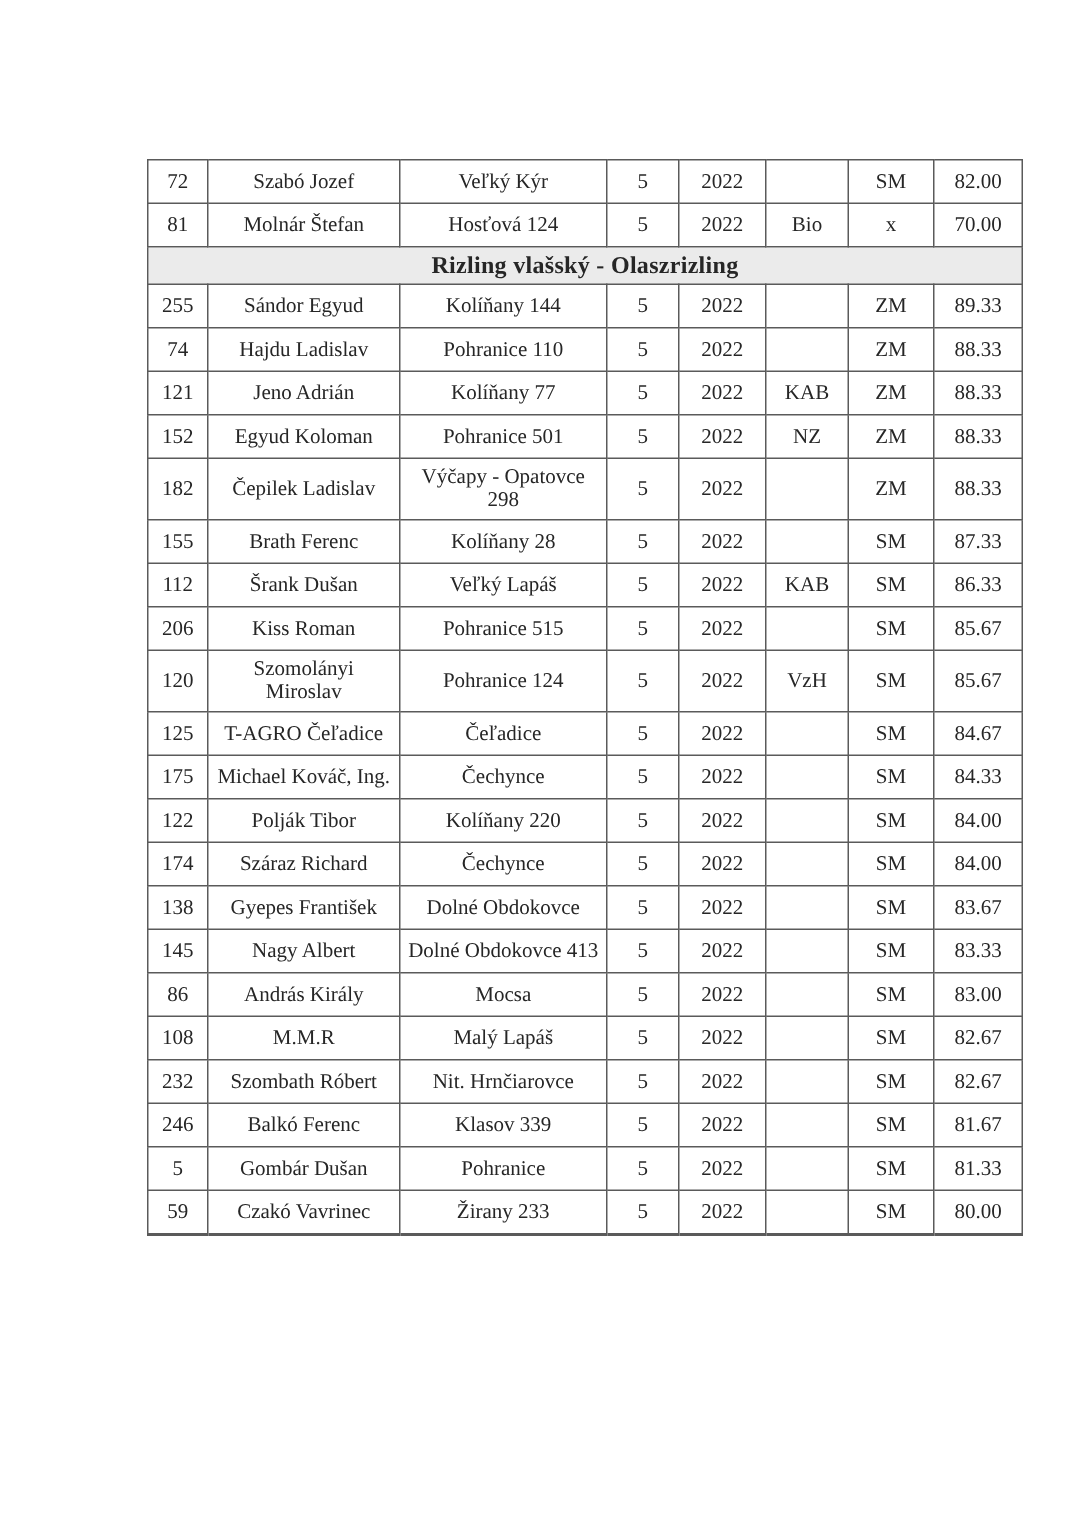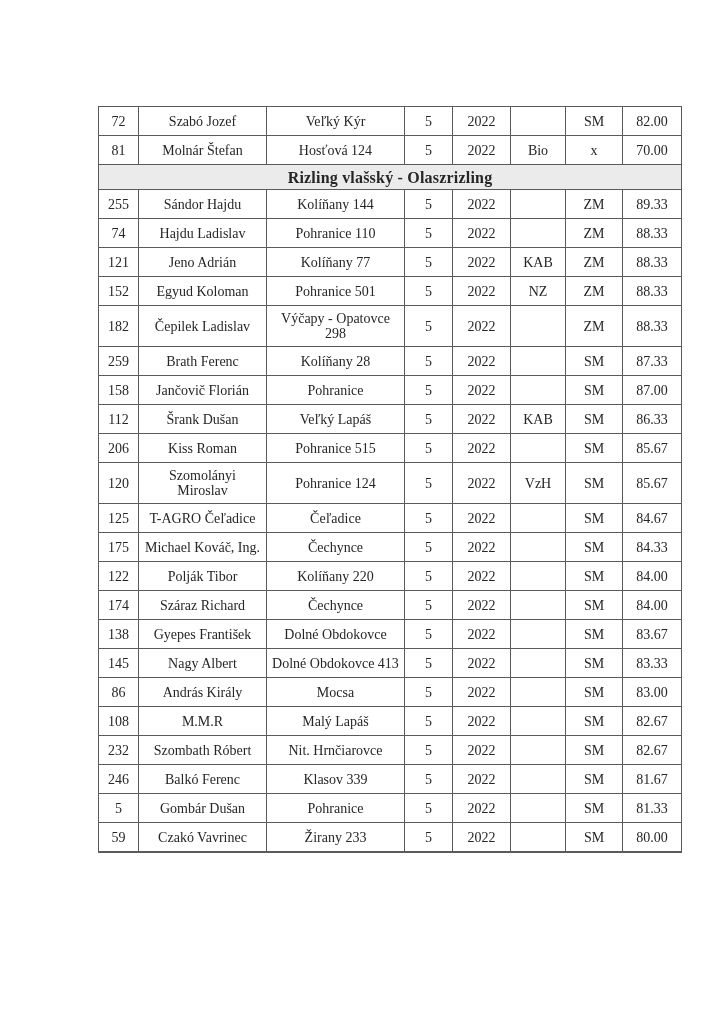--- a/index.html
+++ b/index.html
@@ -81,21 +81,21 @@
           <td>2022</td>
           <td>Bio</td>
           <td>x</td>
           <td>70.00</td>
         </tr>
         <tr class="section-row">
           <td colspan="8" class="section-title">Rizling vlašský - Olaszrizling</td>
         </tr>
         <tr>
           <td>255</td>
-          <td>Sándor Hajdu</td>
+          <td>Sándor Egyud</td>
           <td>Kolíňany 144</td>
           <td>5</td>
           <td>2022</td>
           <td></td>
           <td>ZM</td>
           <td>89.33</td>
         </tr>
         <tr>
           <td>74</td>
           <td>Hajdu Ladislav</td>
@@ -131,38 +131,28 @@
           <td>Čepilek Ladislav</td>
           <td>Výčapy - Opatovce
 298</td>
           <td>5</td>
           <td>2022</td>
           <td></td>
           <td>ZM</td>
           <td>88.33</td>
         </tr>
         <tr>
-          <td>259</td>
+          <td>155</td>
           <td>Brath Ferenc</td>
           <td>Kolíňany 28</td>
           <td>5</td>
           <td>2022</td>
           <td></td>
           <td>SM</td>
           <td>87.33</td>
-        </tr>
-        <tr>
-          <td>158</td>
-          <td>Jančovič Florián</td>
-          <td>Pohranice</td>
-          <td>5</td>
-          <td>2022</td>
-          <td></td>
-          <td>SM</td>
-          <td>87.00</td>
         </tr>
         <tr>
           <td>112</td>
           <td>Šrank Dušan</td>
           <td>Veľký Lapáš</td>
           <td>5</td>
           <td>2022</td>
           <td>KAB</td>
           <td>SM</td>
           <td>86.33</td>

